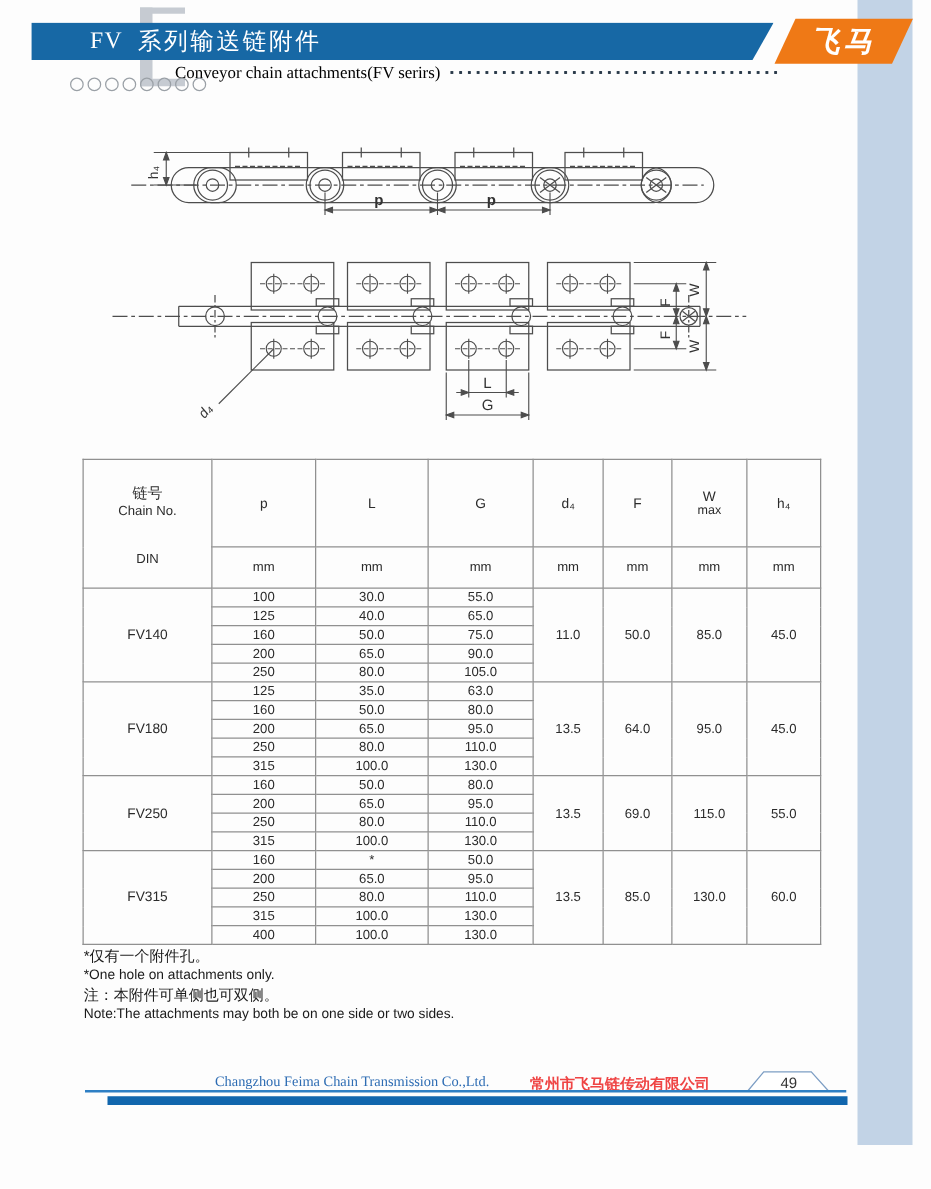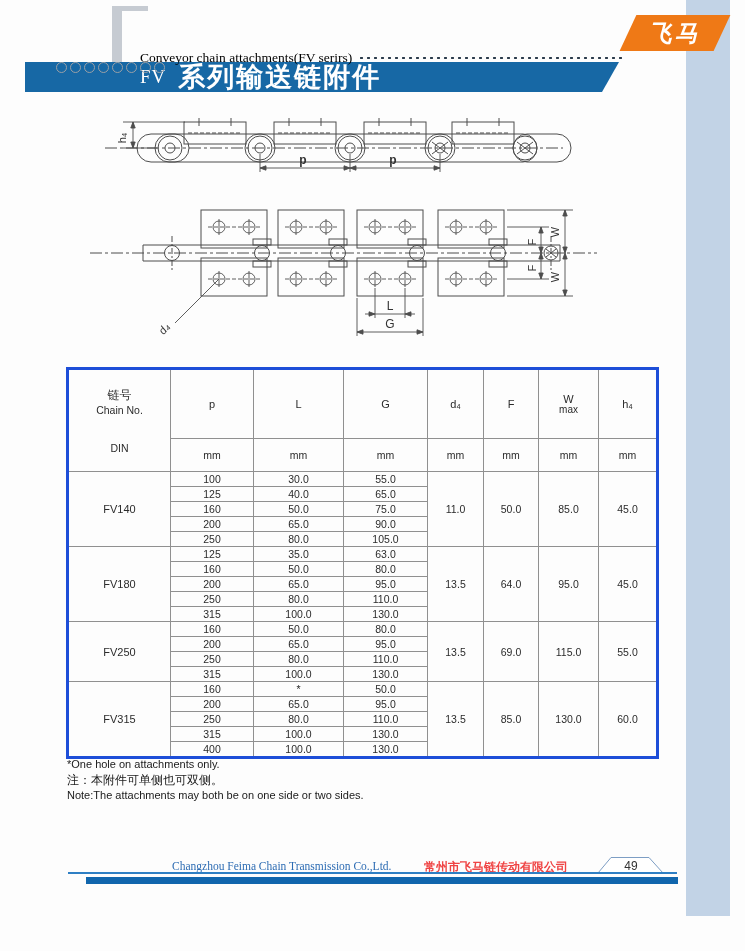--- a/index.html
+++ b/index.html
@@ -7,43 +7,43 @@
         font-family:"Liberation Sans",sans-serif;color:#222;}
 
   
   .right-strip{position:absolute;left:686px;top:0;width:44px;height:916px;background:#c2d3e6;}
 
   
   .bracket{position:absolute;left:112px;top:6px;width:26px;height:52px;
            border-left:10px solid #c6cbd2;border-top:5px solid #c6cbd2;border-bottom:6px solid #c6cbd2;}
   .title-bar{position:absolute;left:25px;top:18px;width:594px;height:30px;background:#1768a5;
              clip-path:polygon(0 0,100% 0,calc(100% - 17px) 100%,0 100%);
-             display:flex;align-items:center;padding-left:115px;box-sizing:border-box;color:#fff;margin-top:44px;}
+             display:flex;align-items:center;padding-left:47px;box-sizing:border-box;color:#fff;}
   .t-fv{font-family:"Liberation Serif",serif;font-size:19px;letter-spacing:1px;margin-right:12px;}
-  .t-zh{font-size:27px;font-weight:bold;letter-spacing:2px;}
+  .t-zh{font-size:19px;font-weight:normal;letter-spacing:2px;}
   .logo{position:absolute;left:628px;top:15px;width:94px;height:36px;background:#ef7916;
         transform:skewX(-25deg);display:flex;align-items:center;justify-content:center;}
   .logo span{transform:skewX(25deg);color:#fff;font-size:23px;font-weight:bold;font-style:italic;
              font-family:"Liberation Serif",serif;letter-spacing:3px;}
   .subtitle-row{position:absolute;left:140px;top:50px;width:482px;display:flex;align-items:center;
                 font-family:"Liberation Serif",serif;font-size:13.5px;color:#000000;}
   .dots{flex:1;height:4px;margin-left:6px;
         background-image:radial-gradient(circle,#2a3a4a 1.1px,transparent 1.3px);
         background-size:7px 4px;background-repeat:repeat-x;background-position:0 50%;}
   .circles{position:absolute;left:56px;top:62px;display:flex;gap:3px;}
   .circle{width:11px;height:11px;border:1.5px solid #9aa0a6;border-radius:50%;box-sizing:border-box;}
 
   
   .side-view{position:absolute;left:75px;top:92px;}
   .plan-view{position:absolute;left:75px;top:198px;}
   svg text{font-family:"Liberation Sans",sans-serif;fill:#333;}
 
   
   table.spec{position:absolute;left:66px;top:367px;width:590px;border-collapse:collapse;
-             table-layout:fixed;font-size:10.5px;color:#2b2b2b;border:3px solid #1d4ed8;}
+             table-layout:fixed;font-size:10.5px;color:#2b2b2b;border:1px solid #1d4ed8;}
   table.spec th,table.spec td{border:1px solid #909090;text-align:center;vertical-align:middle;
              padding:0;font-weight:normal;}
   tr.h1{height:70px;} tr.h2{height:33px;}
   table.spec tbody tr{height:15px;line-height:14px;}
   .ch-zh{font-size:12px;} .ch-en{font-size:10.5px;} .ch-din{font-size:10.5px;margin-top:26px;}
   .col-head{font-size:11px;} .w-sub{font-size:10px;line-height:10px;}
   td.chain-cell{font-size:11px;}
 
   
   .footnotes{position:absolute;left:67px;top:757px;color:#1a1a1a;}
@@ -431,20 +431,21 @@
         </tr>
         <tr>
           <td>400</td>
           <td>100.0</td>
           <td>130.0</td>
         </tr>
       </tbody>
   </table>
 
   <div class="footnotes">
+    <div class="fn-zh">*仅有一个附件孔。</div>
     <div class="fn-en">*One hole on attachments only.</div>
     <div class="fn-zh">注：本附件可单侧也可双侧。</div>
     <div class="fn-en">Note:The attachments may both be on one side or two sides.</div>
   </div>
 
   <div class="footer-en">Changzhou Feima Chain Transmission Co.,Ltd.</div>
   <div class="footer-zh">常州市飞马链传动有限公司</div>
   <svg class="page-tab" width="68" height="18" viewBox="0 0 68 18">
     <path d="M1,17 L14,1.5 L52,1.5 L66,17" fill="#ffffff" stroke="#7d9ec4" stroke-width="1"></path>
     <text x="34" y="14" font-size="12" text-anchor="middle" font-family="Liberation Serif, serif" fill="#222">49</text>

